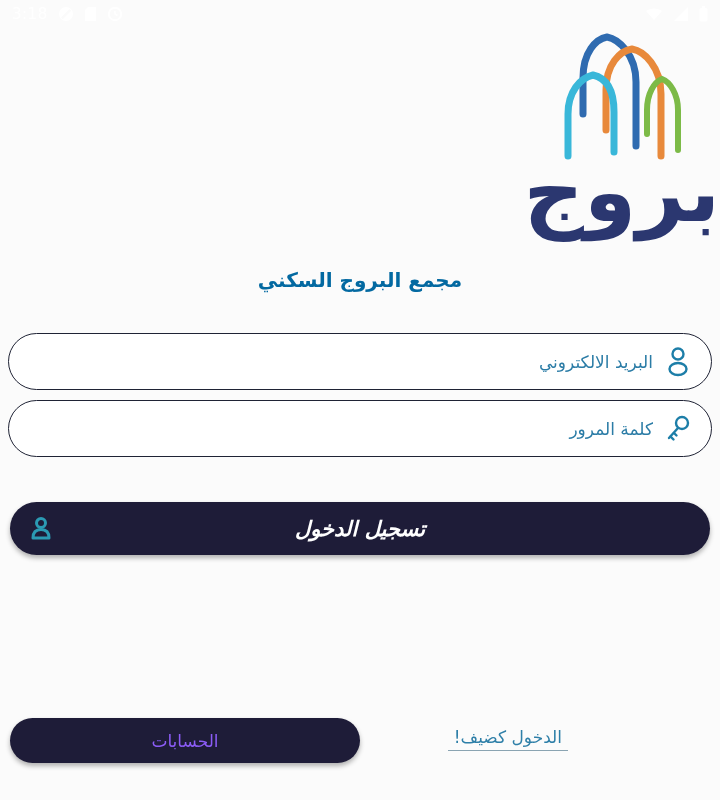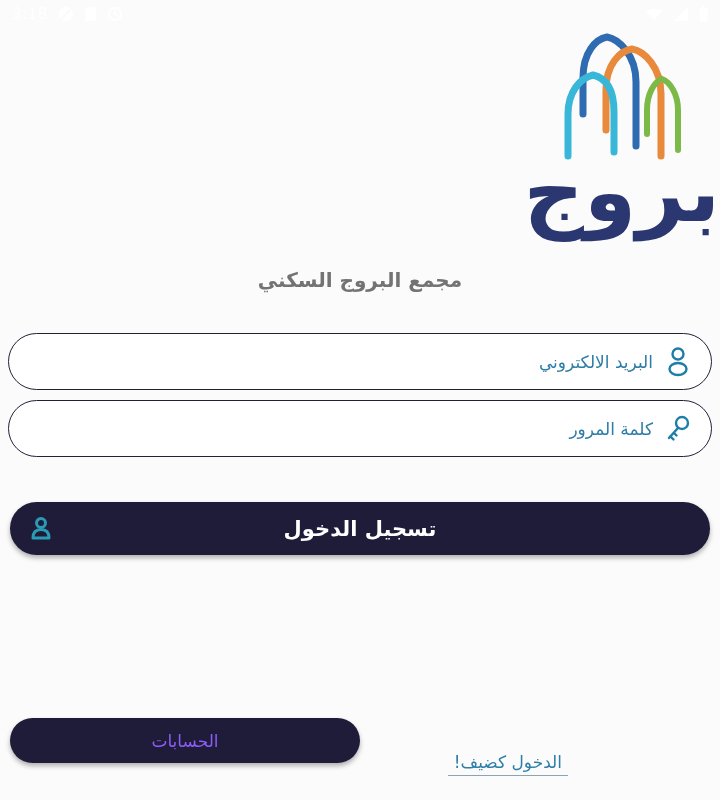--- a/index.html
+++ b/index.html
@@ -23,21 +23,21 @@
   .logo-wrap{
     position:absolute;top:32px;left:0;right:0;
     display:flex;flex-direction:column;align-items:flex-end;margin-left:44px;
   }
   .logo-word{
     font-size:84px;font-weight:bold;line-height:1.05;
     color:#2b3770;margin-top:-12px;direction:rtl;
   }
   .subtitle{
     position:absolute;top:268px;left:0;right:0;
-    text-align:center;font-size:20px;font-weight:bold;color:#737373;
+    text-align:center;font-size:20px;font-weight:bold;color:#0369a1;
     direction:rtl;
   }
   
   .field{
     position:absolute;left:8px;right:8px;height:57px;
     background:#ffffff;border:1px solid #1f2335;border-radius:29px;
     box-sizing:border-box;direction:rtl;
   }
   .field input{
     width:100%;height:100%;border:none;outline:none;background:transparent;
@@ -53,40 +53,41 @@
   }
   .field-email{top:333px;}
   .field-password{top:400px;}
   
   .login-btn{
     position:absolute;top:502px;left:10px;right:10px;height:53px;
     background:#1e1c38;border:none;border-radius:27px;
     display:flex;align-items:center;justify-content:center;
     box-shadow:0 3px 5px rgba(0,0,0,.3);
     cursor:pointer;
+    font-style:italic;
   }
   .login-btn .btn-label{
     color:#ffffff;font-size:21px;font-weight:bold;direction:rtl;
     font-family:"DejaVu Sans","Liberation Sans",sans-serif;
   }
   .login-btn .btn-icon{
     position:absolute;left:18px;top:50%;transform:translateY(-50%);
     display:inline-flex;
   }
   
   .accounts-btn{
     position:absolute;top:718px;left:10px;width:350px;height:45px;
     background:#1e1c38;border:none;border-radius:23px;
     display:flex;align-items:center;justify-content:center;
     box-shadow:0 3px 5px rgba(0,0,0,.3);
     color:#8b5cf6;font-size:17px;direction:rtl;cursor:pointer;
     font-family:"DejaVu Sans","Liberation Sans",sans-serif;
   }
   .guest-link{
-    position:absolute;top:752px;right:152px;
+    position:absolute;top:727px;right:152px;
     font-size:17px;color:#2e7fa8;direction:rtl;
     text-decoration:none;border-bottom:1.5px solid #8aa4b2;
     padding:0 6px 3px 6px;cursor:pointer;
   }
 </style>
 </head>
 <body>
 
 <div class="statusbar">
   <div class="sb-left">

